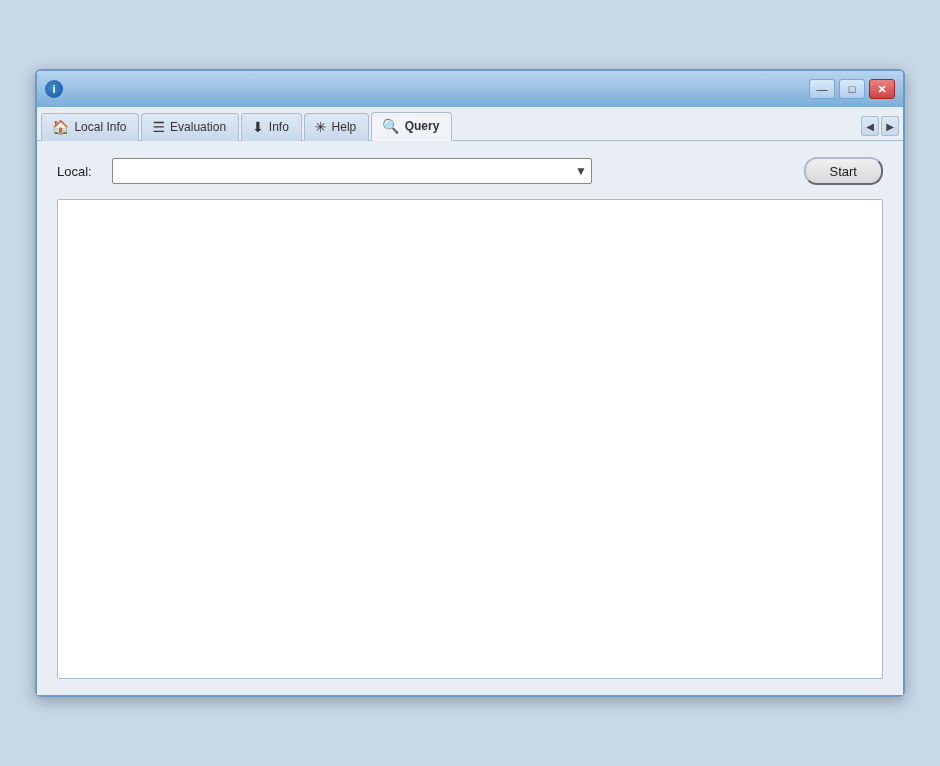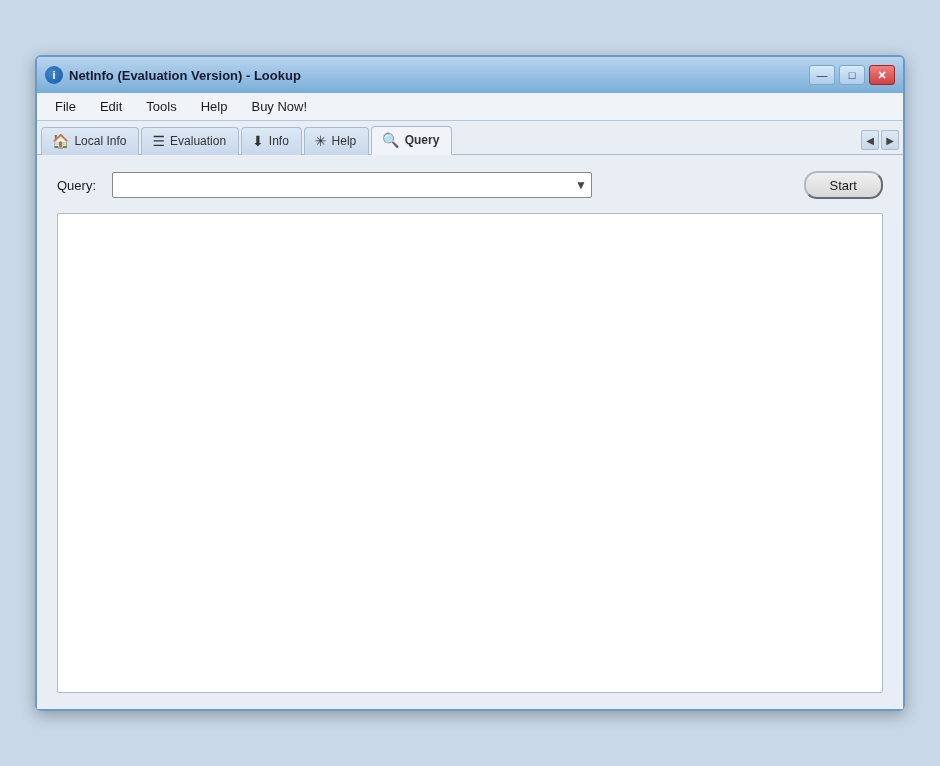--- a/index.html
+++ b/index.html
@@ -225,36 +225,28 @@
 </head>
 <body>
 
 <div class="window">
 
   <div class="titlebar">
     <div class="titlebar-left">
       <div class="titlebar-icon">
         <span>i</span>
       </div>
-      <span class="titlebar-title">NetInfo (Evaluation Version) - Lookup</span>
     </div>
     <div class="titlebar-buttons">
       <div class="titlebar-btn">—</div>
       <div class="titlebar-btn">□</div>
       <div class="titlebar-btn close">✕</div>
     </div>
   </div>
 
-  <div class="menubar">
-    <span class="menu-item">File</span>
-    <span class="menu-item">Edit</span>
-    <span class="menu-item">Tools</span>
-    <span class="menu-item">Help</span>
-    <span class="menu-item">Buy Now!</span>
-  </div>
 
   <div class="tabbar">
     <div class="tab">
       <span class="tab-icon">🏠</span>
       <span>Local Info</span>
     </div>
     <div class="tab">
       <span class="tab-icon">☰</span>
       <span>Evaluation</span>
     </div>
@@ -271,21 +263,21 @@
       <span>Query</span>
     </div>
     <div class="tab-scroll">
       <div class="tab-scroll-btn">◀</div>
       <div class="tab-scroll-btn">▶</div>
     </div>
   </div>
 
   <div class="content">
     <div class="query-row">
-      <span class="query-label">Query:</span>
+      <span class="query-label">Local:</span>
       <div class="query-combo">
         <span class="query-combo-arrow">▼</span>
       </div>
       <button class="start-btn">Start</button>
     </div>
     <div class="output-area"></div>
   </div>
 </div>
 
 </body></html>

